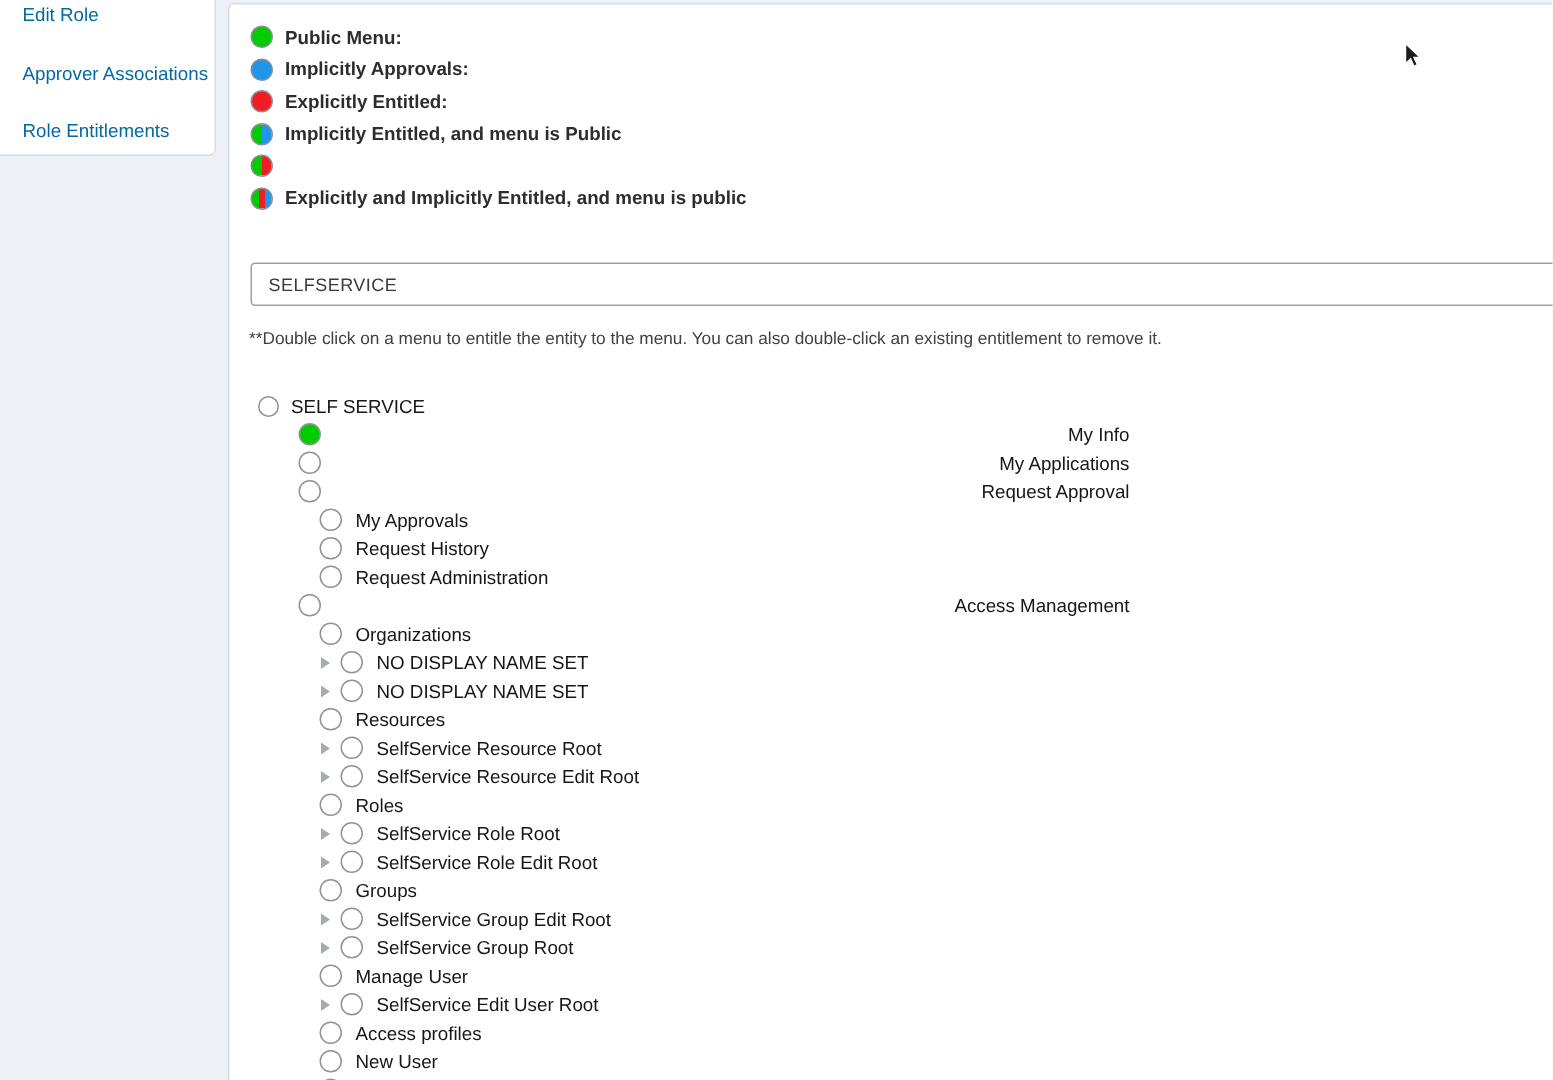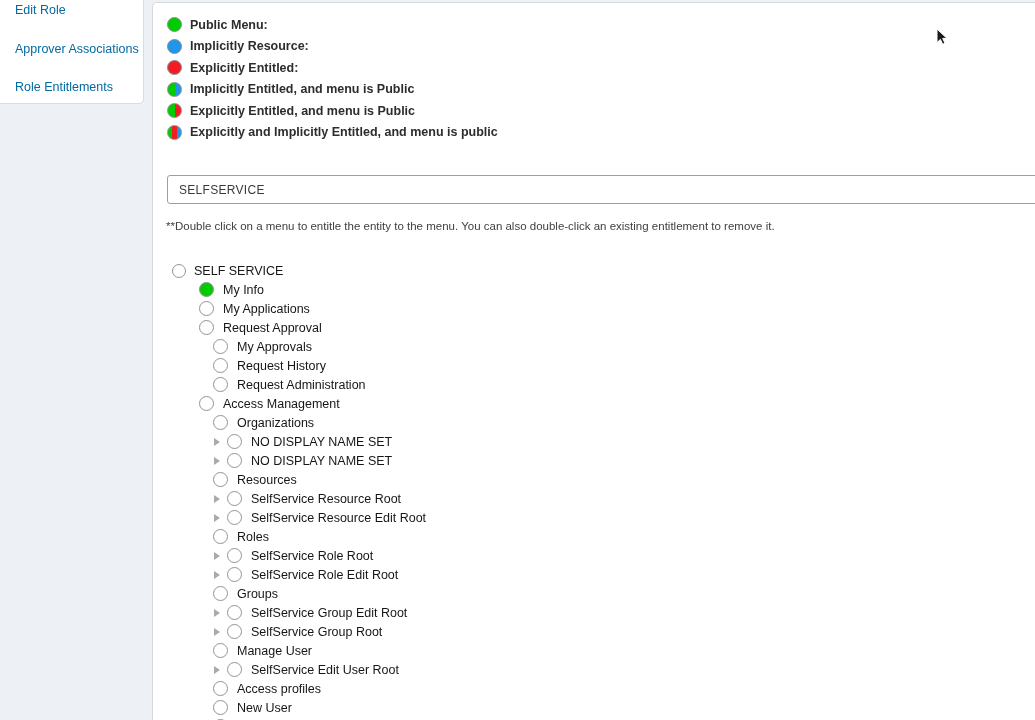--- a/index.html
+++ b/index.html
@@ -75,21 +75,21 @@
   .tree { position:absolute; left:0; top:258px; width:600px; }
   .tree-row { display:flex; align-items:center; height:19px; cursor:pointer; white-space:nowrap; }
   .node-dot {
     width:15px; height:15px; border-radius:50%;
     border:1.5px solid #8f9499; background:#ffffff;
     margin-right:9px; flex:0 0 auto;
   }
   .node-dot.public { background:var(--public-green,#00CC00); }
   .lvl1 { margin-left:19px; }
   .lvl1 .node-dot { width:14px; height:14px; margin-right:8px; }
-  .lvl2 { margin-left:46px; }
+  .lvl2 { margin-left:46px;justify-content:space-between; }
   .lvl3 { margin-left:60px; }
   .lvl4 { margin-left:61px; }
   .expand-arrow {
     width:0; height:0; flex:0 0 auto;
     border-left:6px solid #a5abb0;
     border-top:4.5px solid transparent;
     border-bottom:4.5px solid transparent;
     margin-right:7px;
   }
   .node-label { font-size:12.5px; color:#161616; }
@@ -108,33 +108,32 @@
 
 <main class="main-panel">
 
   <div class="legend">
     <div class="legend-row">
       <span class="dot dot-green"></span>
       <span class="legend-label">Public Menu:</span>
     </div>
     <div class="legend-row">
       <span class="dot dot-blue"></span>
-      <span class="legend-label">Implicitly Resource:</span>
+      <span class="legend-label">Implicitly Approvals:</span>
     </div>
     <div class="legend-row">
       <span class="dot dot-red"></span>
       <span class="legend-label">Explicitly Entitled:</span>
     </div>
     <div class="legend-row">
       <span class="dot dot-green-blue"></span>
       <span class="legend-label">Implicitly Entitled, and menu is Public</span>
     </div>
     <div class="legend-row">
       <span class="dot dot-green-red"></span>
-      <span class="legend-label">Explicitly Entitled, and menu is Public</span>
     </div>
     <div class="legend-row">
       <span class="dot dot-green-red-blue"></span>
       <span class="legend-label">Explicitly and Implicitly Entitled, and menu is public</span>
     </div>
   </div>
 
   <div class="entity-input">
     <span>SELFSERVICE</span>
   </div>

